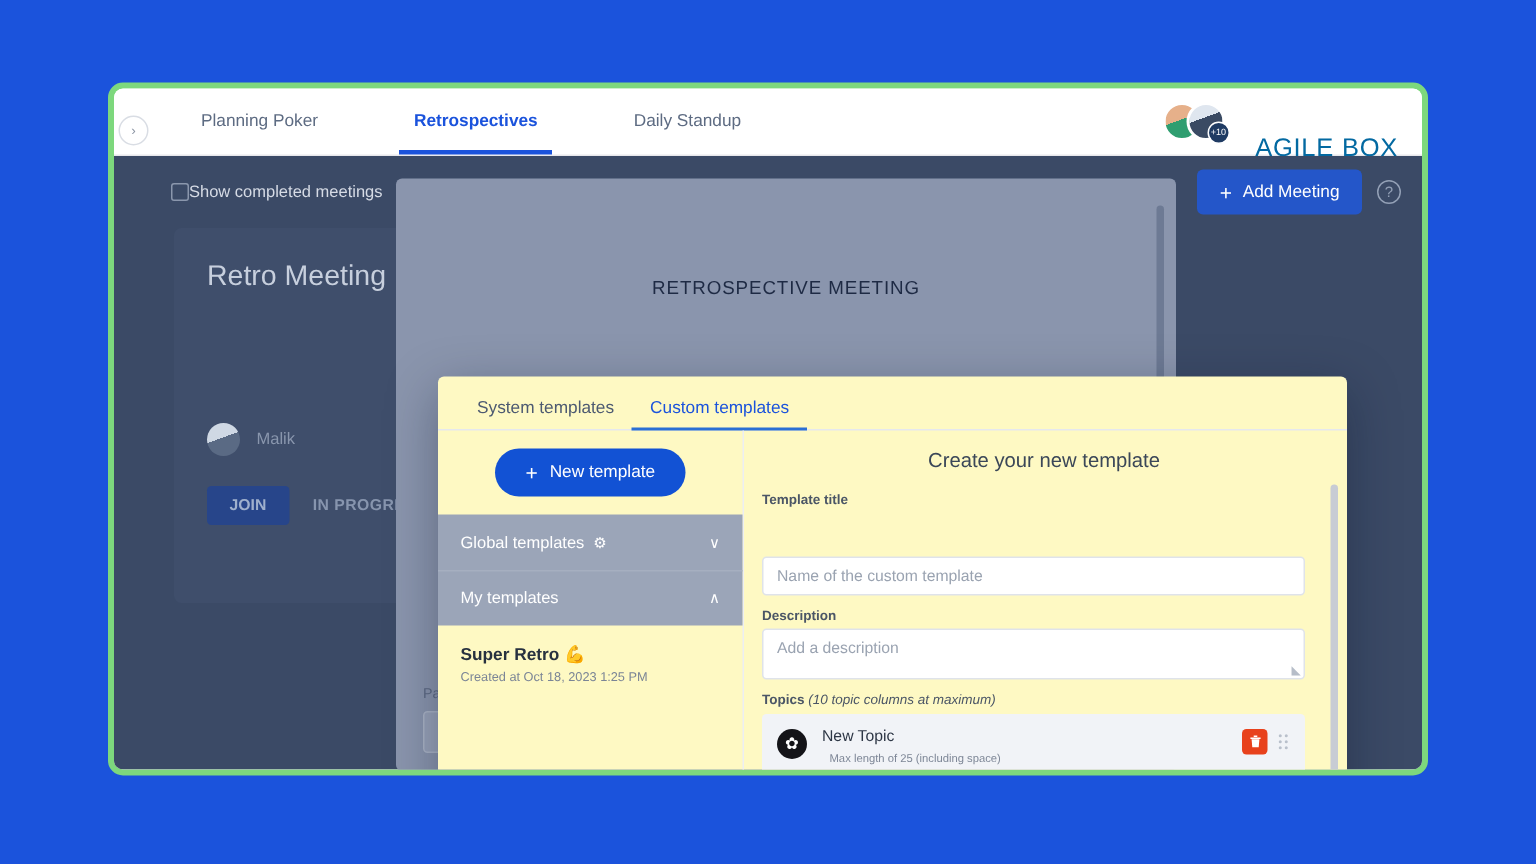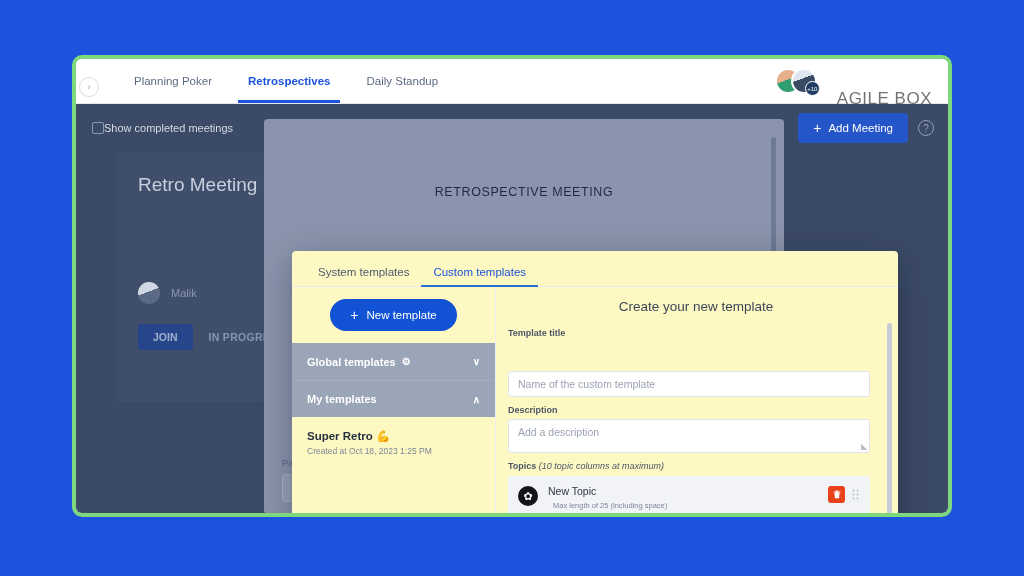--- a/index.html
+++ b/index.html
@@ -22,21 +22,21 @@
   }
 
   
   #top-nav {
     position: absolute; left: 0; top: 0;
     width: 100%; height: 45px;
     background: #ffffff;
     display: flex; align-items: center;
     border-bottom: 1px solid #e8e8ec;
   }
-  .nav-tabs { display: flex; align-items: flex-end; height: 100%; margin-left: 40px; }
+  .nav-tabs { display: flex; align-items: flex-end; height: 100%; margin-left: 40px; gap: 28px; }
   .nav-tab {
     font-size: 11.5px; color: #5d6b82;
     padding: 0 18px; height: 100%;
     display: flex; align-items: center;
     position: relative; white-space: nowrap;
   }
   .nav-tab.active { color: #1b53dc; font-weight: bold; }
   .nav-tab.active::after {
     content: ""; position: absolute;
     left: 8px; right: 8px; bottom: 0; height: 3px;
@@ -54,21 +54,21 @@
   .av1 { left: 0; background: linear-gradient(160deg,#e6b08a 45%, #2f9e70 45%); }
   .av2 { left: 16px; background: linear-gradient(160deg,#dfe6ef 40%, #3a4a63 40%); }
   .av-badge {
     position: absolute; left: 30px; top: 13px;
     width: 15px; height: 15px; border-radius: 50%;
     background: #1f3b63; color: #fff; font-size: 6px;
     display: flex; align-items: center; justify-content: center;
     border: 1.5px solid #fff;
   }
   .logo { text-align: right; line-height: 1.05; }
-  .logo-main { font-size: 17px; color: #737373; letter-spacing: 0.5px; margin-top: 44px; }
+  .logo-main { font-size: 17px; color: #0369a1; letter-spacing: 0.5px; margin-top: 44px; }
   .logo-sub { font-size: 7px; color: #9aa5b4; letter-spacing: 0.9px; }
 
   
   #collapse-handle {
     position: absolute; left: 3px; top: 18px;
     width: 20px; height: 20px; border-radius: 50%;
     background: #fff; border: 1px solid #d9dde4;
     display: flex; align-items: center; justify-content: center;
     font-size: 9px; color: #8b94a3; z-index: 6;
   }
@@ -76,21 +76,21 @@
   
   #page-body {
     position: absolute; left: 0; top: 45px;
     width: 100%; bottom: 0;
     background: #3b4a66;
   }
   #toolbar {
     position: absolute; left: 0; top: 0; right: 0; height: 48px;
     display: flex; align-items: center;
   }
-  .check-row { display: flex; align-items: flex-start; gap: 0; margin-left: 16px; }
+  .check-row { display: flex; align-items: flex-start; gap: 0; margin-left: 38px; }
   .checkbox {
     width: 12px; height: 12px; border: 1.5px solid #8b97ad;
     border-radius: 2px; background: transparent;
   }
   .check-label { font-size: 11px; color: #d6dbe5; }
   .toolbar-right { margin-left: auto; display: flex; align-items: center; gap: 10px; padding-right: 14px; }
   #add-meeting-btn {
     background: #2456c9; color: #fff; font-size: 11.5px;
     padding: 8px 15px; border-radius: 4px;
     display: flex; align-items: center; gap: 7px;
@@ -187,21 +187,21 @@
   #new-template-wrap { height: 56px; display: flex; align-items: center; justify-content: center; }
   #new-template-btn {
     background: #1252d4; color: #fff; font-size: 11.5px;
     padding: 9px 20px; border-radius: 18px;
     display: flex; align-items: center; gap: 8px;
     border: none; font-family: inherit;
   }
   .group-header {
     height: 37px; background: #9ba5b8;
     display: flex; align-items: center;
-    padding: 0 15px; color: #ffffff; font-size: 11px; font-weight: bold;
+    padding: 0 15px; color: #ffffff; font-size: 11px; font-weight: normal;
   }
   .group-header.second { border-top: 1px solid #a6afc0; }
   .group-header .gear { margin-left: 6px; font-size: 10px; }
   .group-header .chev { margin-left: auto; font-size: 10px; }
   #template-list { padding: 12px 15px 0 15px; }
   .tmpl-item-name { font-size: 11.5px; font-weight: bold; color: #27313f; }
   .tmpl-item-meta { font-size: 8.5px; color: #7b8596; margin-top: 3px; }
 
   
   #modal-right { flex: 1; position: relative; padding: 12px 14px 0 12px; }

